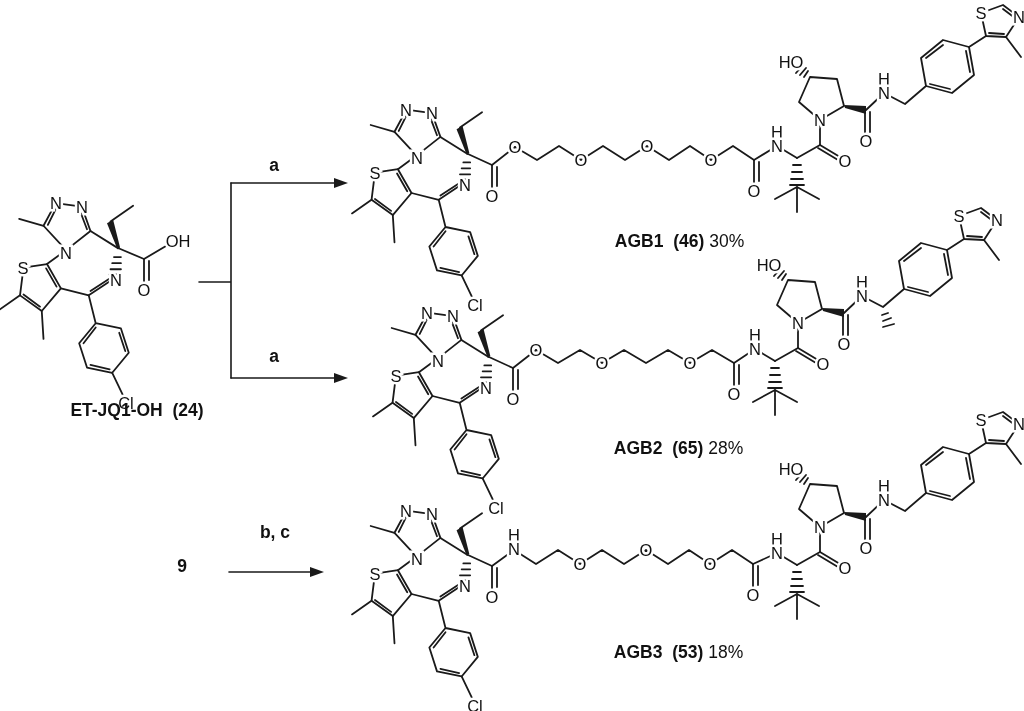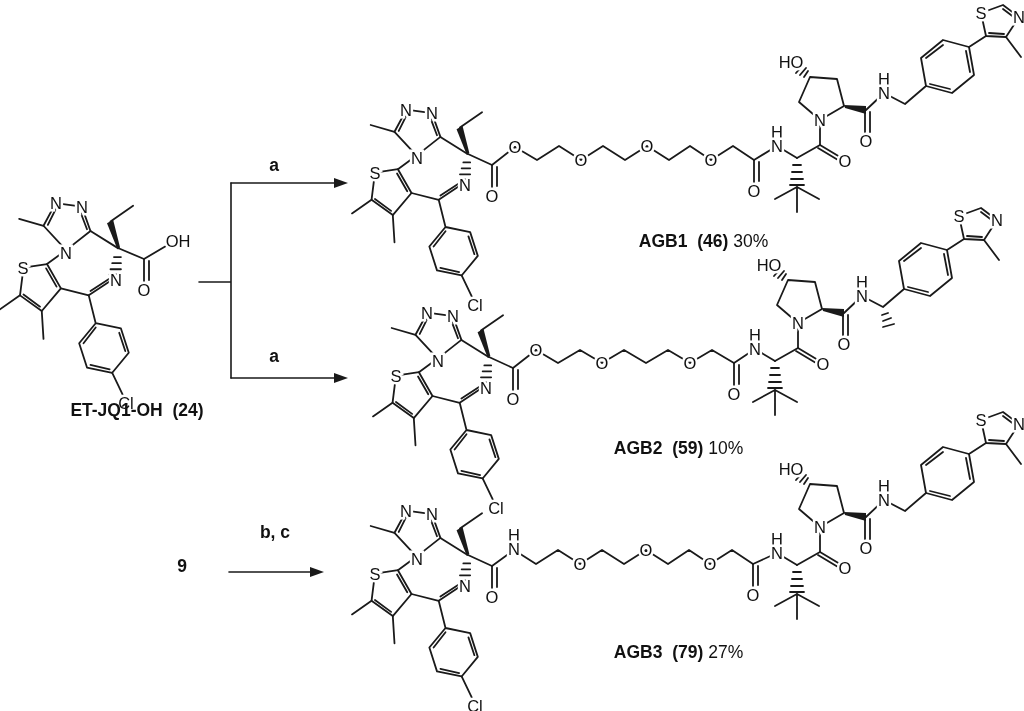--- a/index.html
+++ b/index.html
@@ -205,23 +205,23 @@
         <text x="1019" y="424">N</text>
       </g>
 </svg>
 
 <div class="cap" style="left:137px;top:410px">ET-JQ1-OH  (24)</div>
 <div class="cap" style="left:274px;top:165px">a</div>
 <div class="cap" style="left:274px;top:356px">a</div>
 <div class="cap" style="left:275px;top:532px">b, c</div>
 <div class="cap" style="left:182px;top:566px">9</div>
 
-<div class="cap" style="left:699px;top:231px">
+<div class="cap" style="left:675px;top:231px">
   <span>AGB1  (46)</span><span class="normal"> 30%</span>
 </div>
 <div class="cap" style="left:674px;top:438px">
-  <span>AGB2  (59)</span><span class="normal"> 10%</span>
+  <span>AGB2  (65)</span><span class="normal"> 28%</span>
 </div>
 <div class="cap" style="left:674px;top:642px">
-  <span>AGB3  (79)</span><span class="normal"> 27%</span>
+  <span>AGB3  (53)</span><span class="normal"> 18%</span>
 </div>
 
 </div>
 
 </body></html>

